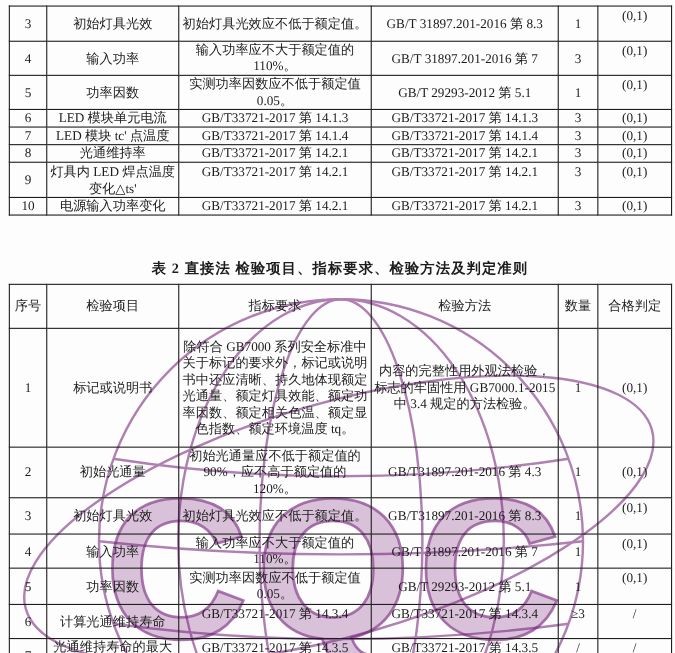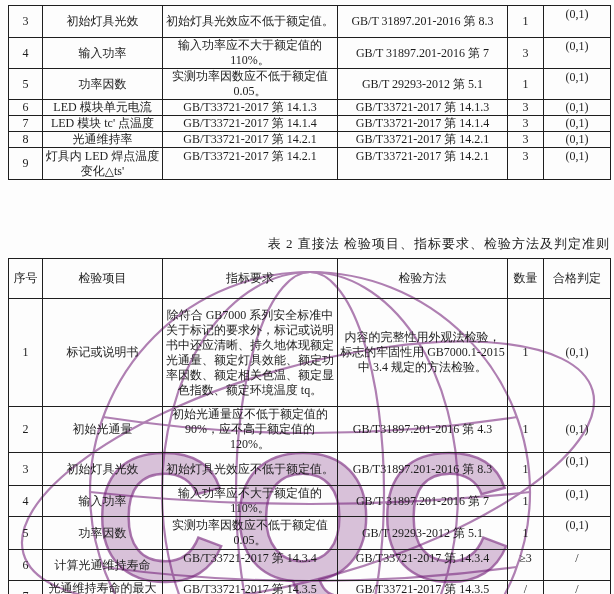--- a/index.html
+++ b/index.html
@@ -32,21 +32,21 @@
   #table1 tbody tr:nth-child(6){height:16px}
   #table1 tbody tr:nth-child(7){height:32px}
   #table1 tbody tr:nth-child(8){height:15px}
   #table1 tbody tr:nth-child(9){height:27px}
   #table1 tbody tr:nth-child(-n+3) td:nth-child(6){vertical-align:top;padding-top:1px;}
   #table1 tbody tr:nth-child(7) td:nth-child(n+3){vertical-align:top;padding-top:1px;}
   #table1 tbody tr:nth-child(9) td:nth-child(n+3){vertical-align:top;padding-top:1px;}
 
   #t2-title{
     position:absolute;left:8px;top:235px;width:602px;z-index:1;
-    text-align:right;font-size:13px;font-weight:normal;letter-spacing:1px;
+    text-align:center;font-size:13px;font-weight:bold;letter-spacing:1px;
   }
   #table2{top:258px;width:602px;}
   #table2 thead tr{height:40px}
   #table2 tbody tr:nth-child(1){height:108px}
   #table2 tbody tr:nth-child(2){height:34px}
   #table2 tbody tr:nth-child(3){height:33px}
   #table2 tbody tr:nth-child(4){height:31px}
   #table2 tbody tr:nth-child(5){height:33px}
   #table2 tbody tr:nth-child(6){height:31px}
   #table2 tbody tr:nth-child(7){height:31px}
@@ -130,20 +130,28 @@
         <td>(0,1)</td>
       </tr>
       <tr>
         <td>9</td>
         <td>灯具内 LED 焊点温度变化△ts'</td>
         <td>GB/T33721-2017 第 14.2.1</td>
         <td>GB/T33721-2017 第 14.2.1</td>
         <td>3</td>
         <td>(0,1)</td>
       </tr>
+      <tr>
+        <td>10</td>
+        <td>电源输入功率变化</td>
+        <td>GB/T33721-2017 第 14.2.1</td>
+        <td>GB/T33721-2017 第 14.2.1</td>
+        <td>3</td>
+        <td>(0,1)</td>
+      </tr>
     </tbody>
 </table>
 
 <div id="t2-title">表 2 直接法 检验项目、指标要求、检验方法及判定准则</div>
 
 <table id="table2">
   <colgroup>
       <col class="c1">
       <col class="c2">
       <col class="c3">

